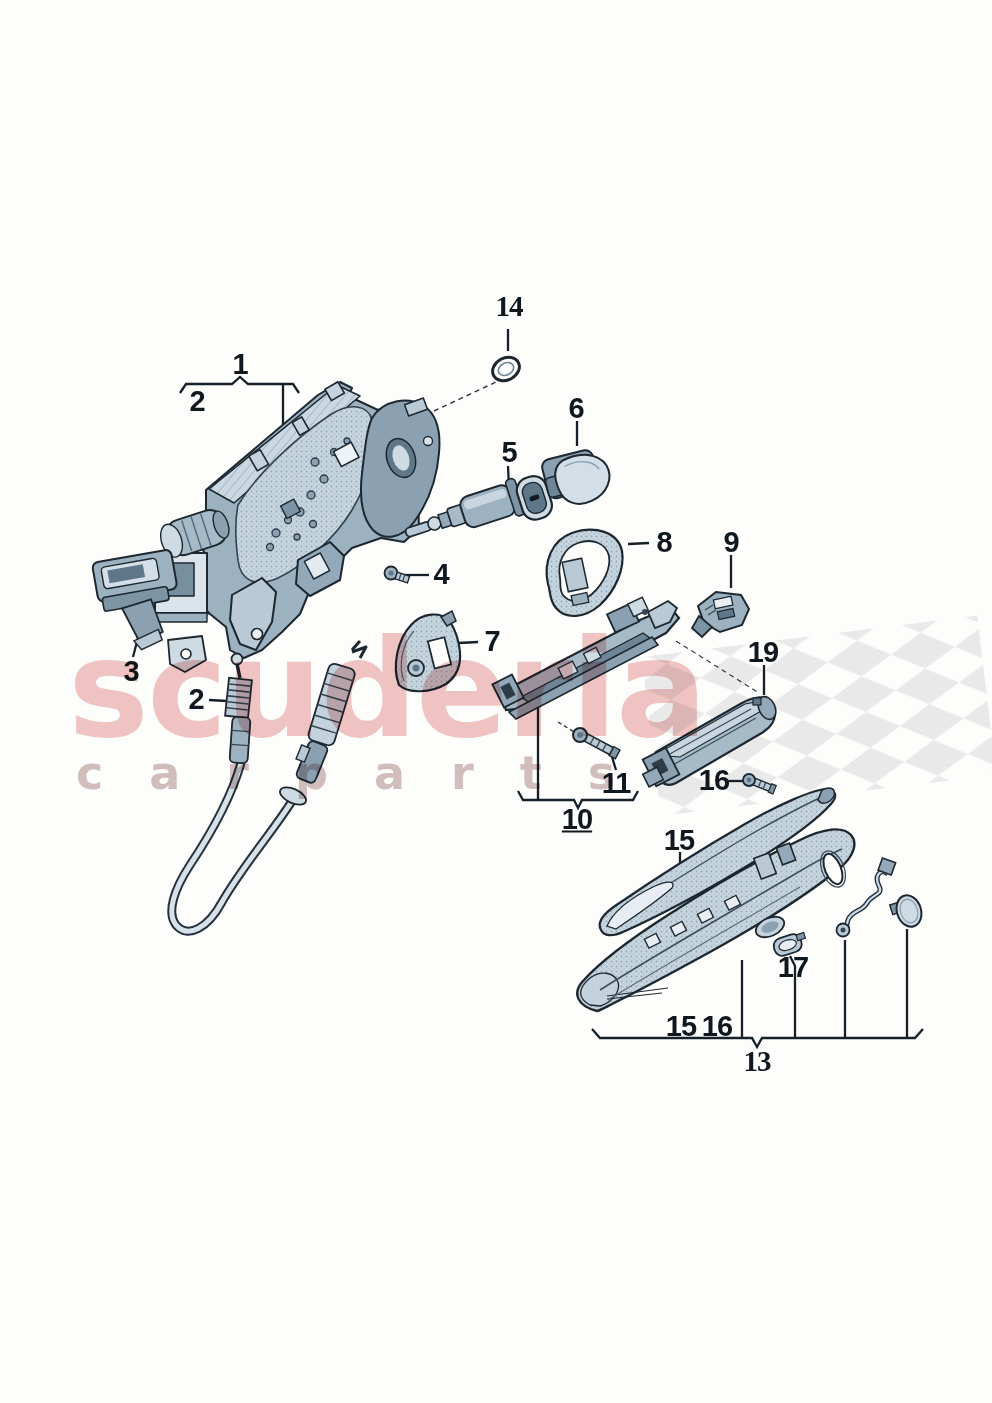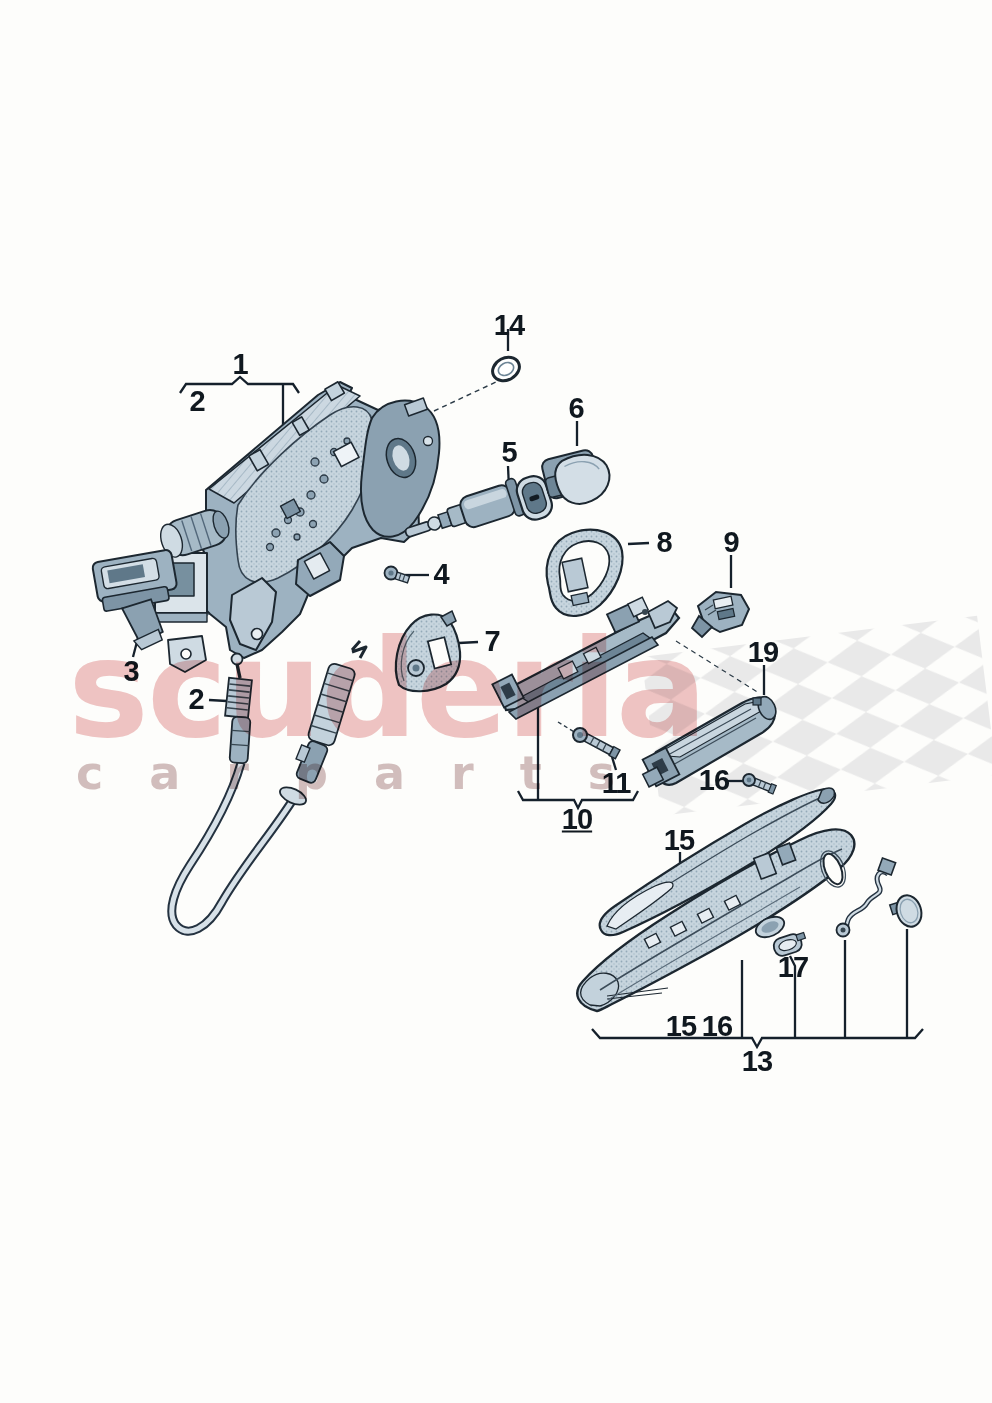--- a/index.html
+++ b/index.html
@@ -334,33 +334,33 @@
     <ellipse cx="909" cy="911" rx="8.5" ry="12" transform="rotate(-18 909 911)" fill="none" stroke="#8ba1b1" stroke-width="1.3"></ellipse>
   </g>
 </svg>
 
 <div class="wm" id="wm-tagline">c a r  p a r t s</div>
 <div class="wm" id="wm-brand">scuderia</div>
 
 <div id="callout-layer">
       <div class="callout" style="left: 240px; top: 364px;">1</div>
       <div class="callout" style="left: 197px; top: 401px;">2</div>
-      <div class="callout" style="left: 509px; top: 325px;">14</div>
+      <div class="callout" style="left: 509px; top: 306px; font-family: Liberation Serif, serif;">14</div>
       <div class="callout" style="left: 576px; top: 408px;">6</div>
       <div class="callout" style="left: 509px; top: 452px;">5</div>
       <div class="callout" style="left: 664px; top: 542px;">8</div>
       <div class="callout" style="left: 731px; top: 542px;">9</div>
       <div class="callout" style="left: 441px; top: 574px;">4</div>
       <div class="callout" style="left: 131px; top: 671px;">3</div>
       <div class="callout" style="left: 492px; top: 641px;">7</div>
       <div class="callout" style="left: 196px; top: 699px;">2</div>
       <div class="callout" style="left: 763px; top: 652px;">19</div>
       <div class="callout" style="left: 616px; top: 783px;">11</div>
       <div class="callout" style="left: 714px; top: 780px;">16</div>
       <div class="callout" style="left: 577px; top: 819px; text-decoration: underline;">10</div>
       <div class="callout" style="left: 679px; top: 840px;">15</div>
       <div class="callout" style="left: 681px; top: 1026px;">15</div>
       <div class="callout" style="left: 717px; top: 1026px;">16</div>
       <div class="callout" style="left: 793px; top: 967px;">17</div>
-      <div class="callout" style="left: 757px; top: 1061px;">13</div>
+      <div class="callout" style="left: 757px; top: 1061px; font-family: Liberation Serif, serif;">13</div>
     </div>
 
 </div>
 
 </body></html>

